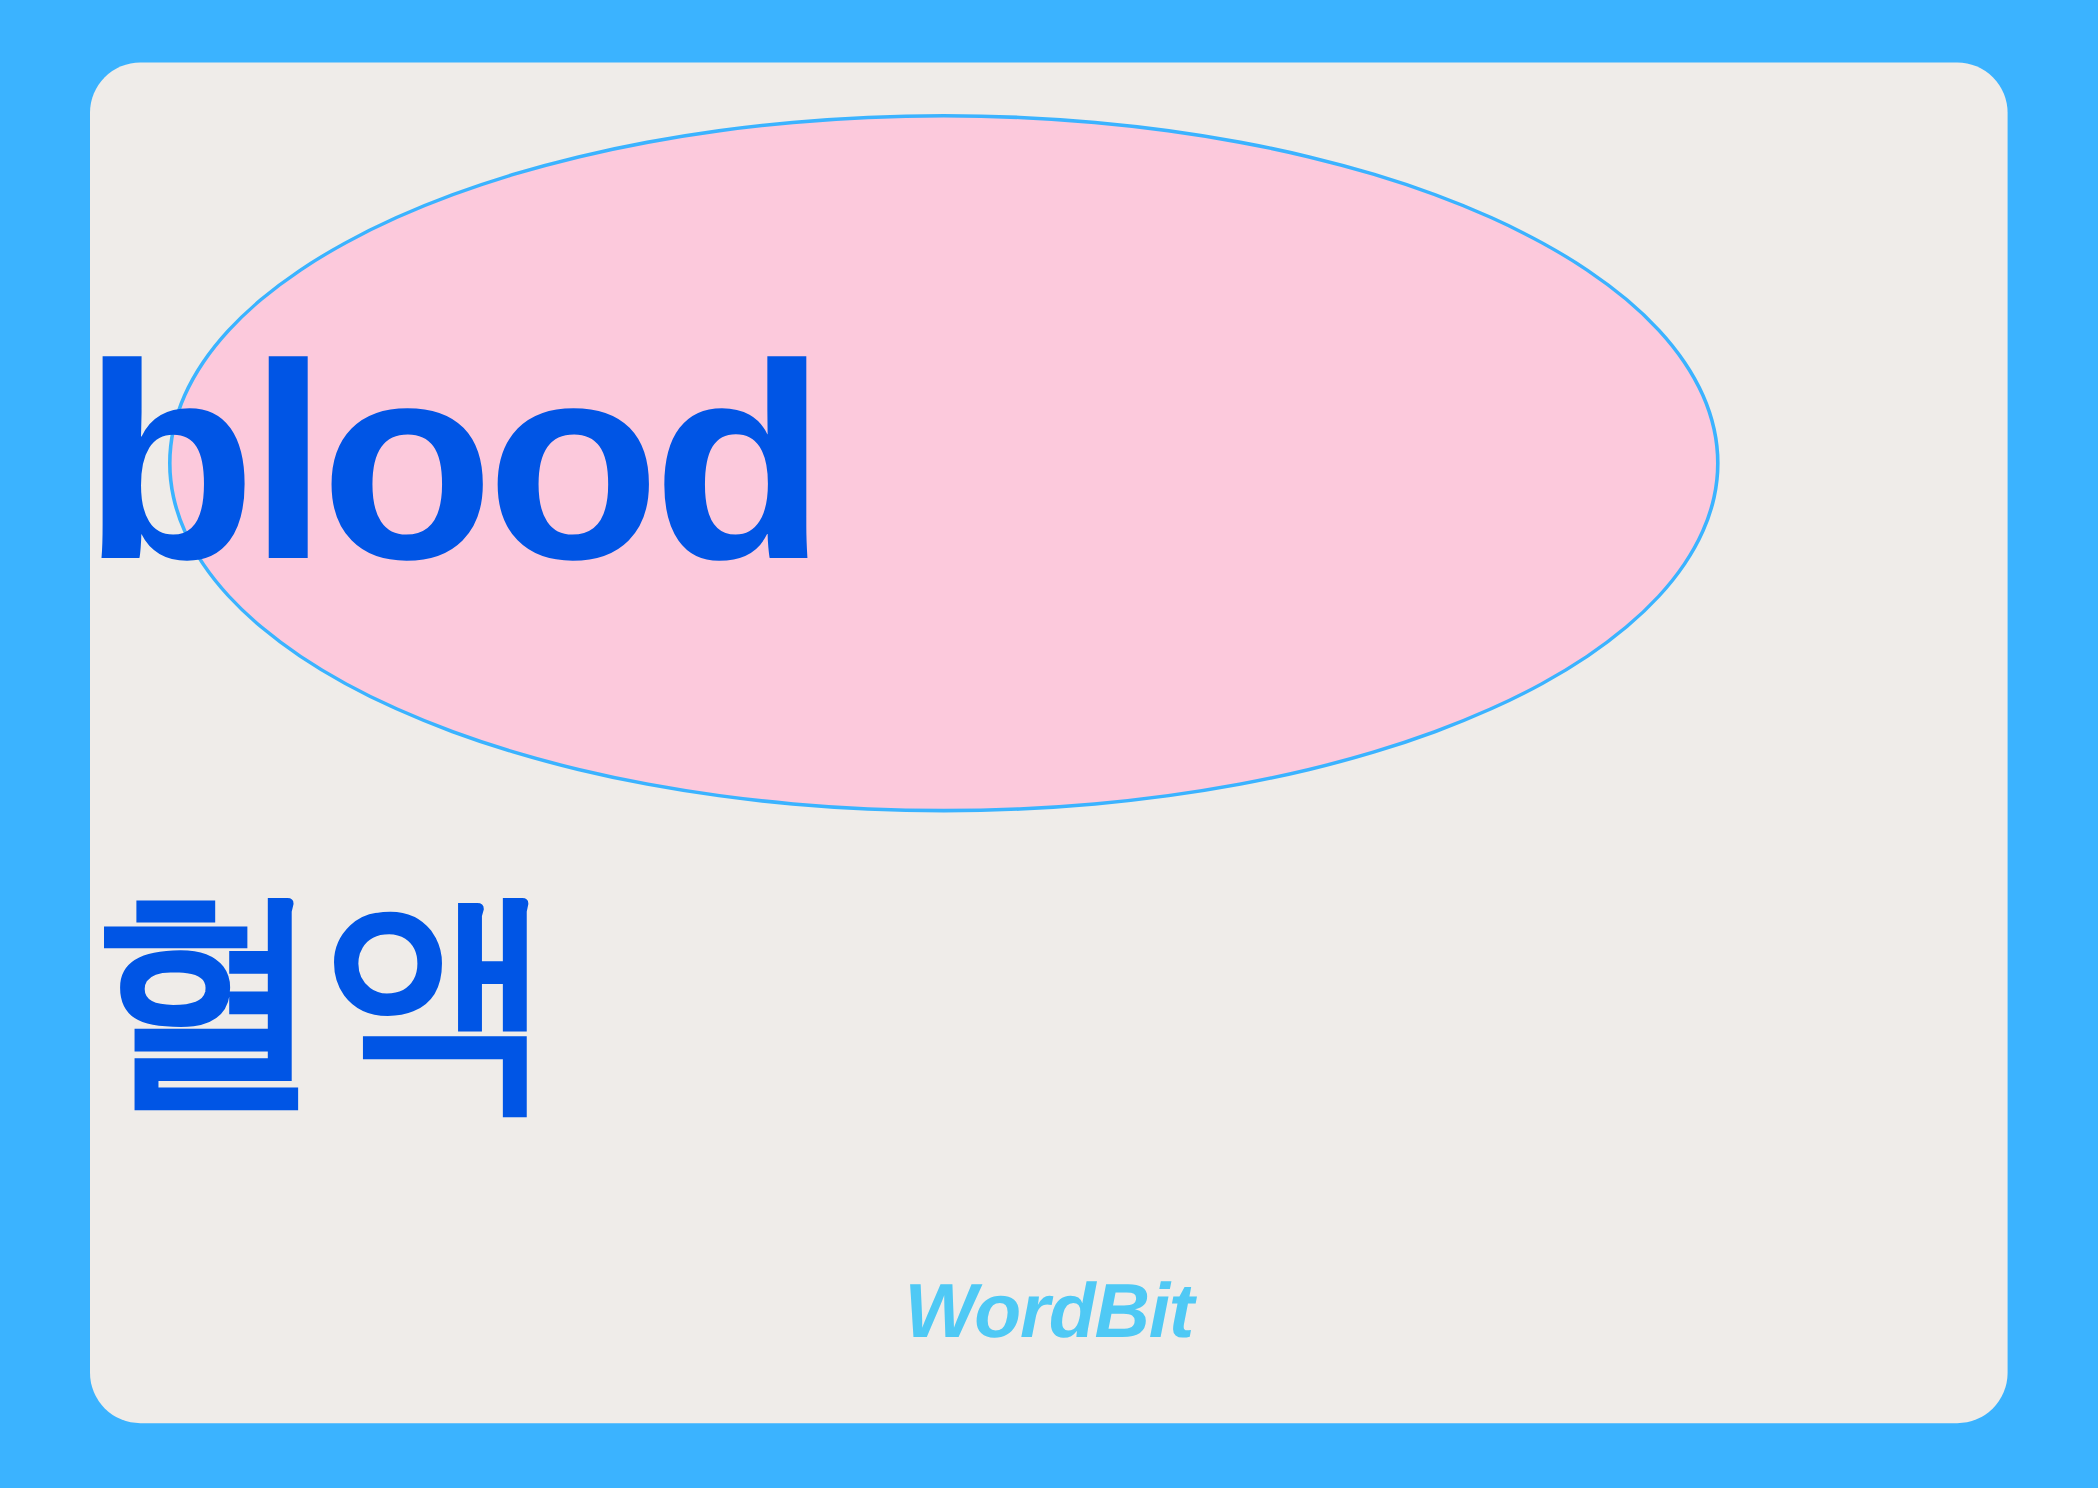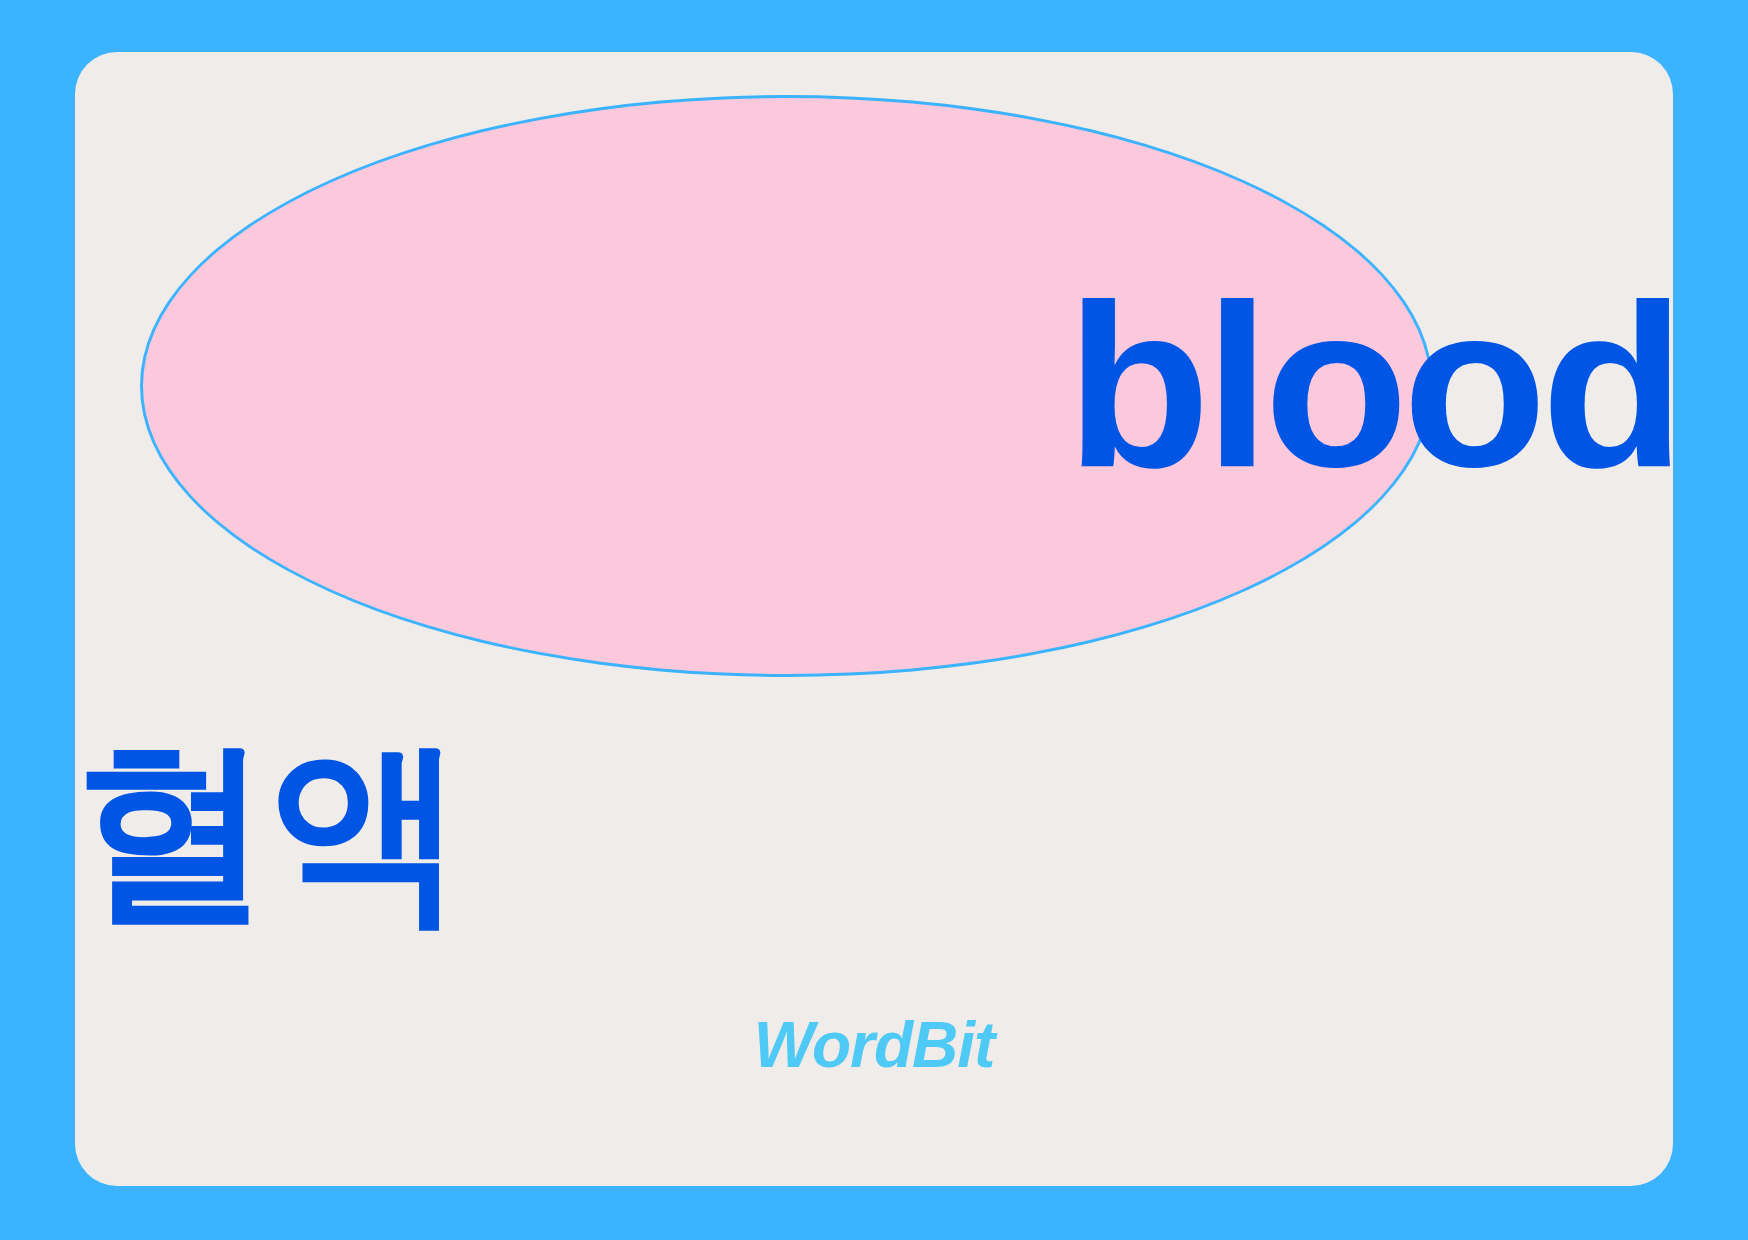--- a/index.html
+++ b/index.html
@@ -38,21 +38,21 @@
   }
 
   
   .headword {
     position:absolute;
     left:0; right:0;
     top:43px;
     height:582px;
     display:flex;
     align-items:center;
-    justify-content:flex-end;
+    justify-content:flex-start;
     z-index:2;
     pointer-events:none;
   }
   .headword span {
     display:block;
     font-size:232px;
     font-weight:700;
     color:#0055E5;
     letter-spacing:-6px;
     line-height:1;
@@ -69,21 +69,21 @@
     font-weight:700;
     color:#0055E5;
     line-height:1.05;
     letter-spacing:-2px;
   }
 
   
   .brand {
     position:absolute;
     left:0; right:0;
-    top:956px;
+    top:1003px;
     text-align:center;
     font-size:64px;
     font-weight:700;
     font-style:italic;
     color:#4FC9F5;
     letter-spacing:-1px;
   }
 </style>
 </head>
 <body>

